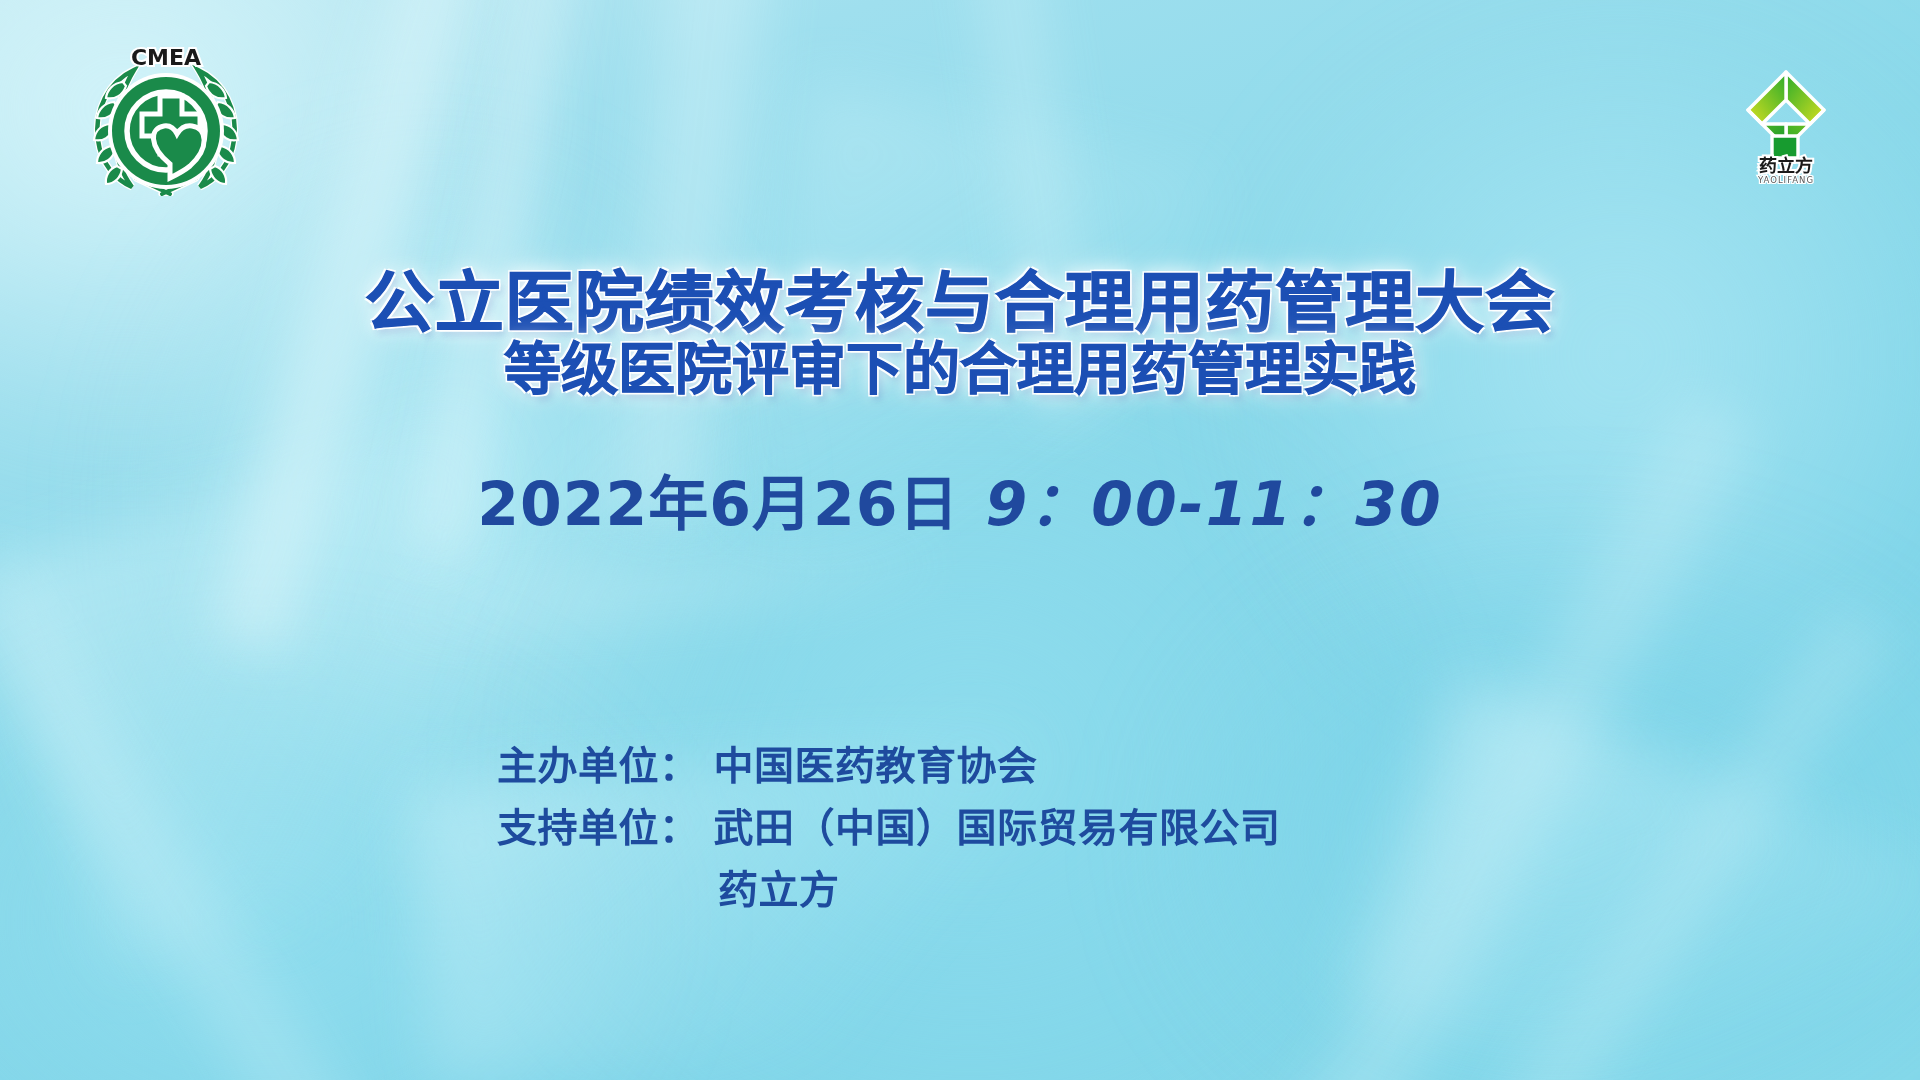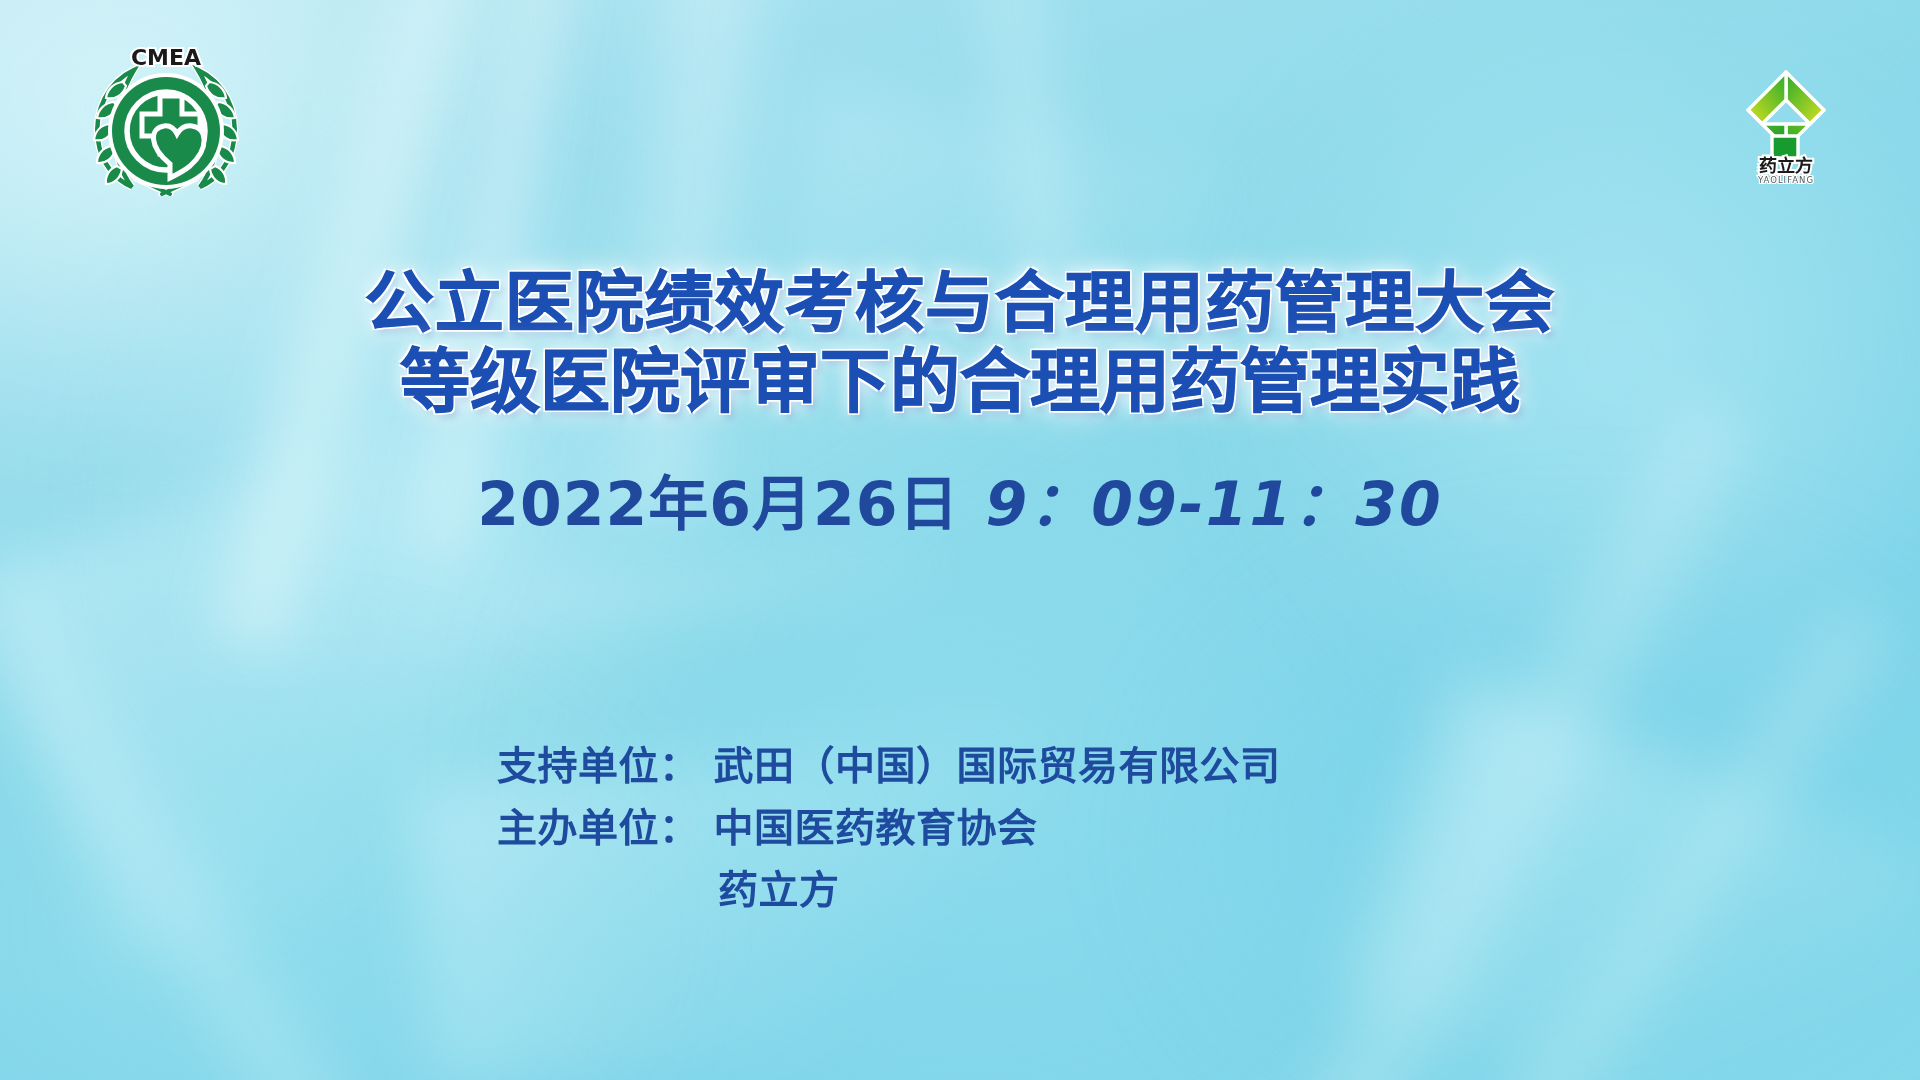--- a/index.html
+++ b/index.html
@@ -122,23 +122,22 @@
        0 0 16px rgba(255,255,255,.95),
        0 0 30px rgba(255,255,255,.75),
        4px 5px 7px rgba(30,80,170,.35);
   }
   .title-line-1 {
     font-size: 67px;
     letter-spacing: 1px;
     transform: scaleX(1.03);
   }
   .title-line-2 {
-    font-size: 70px;
+    font-size: 57px;
     letter-spacing: 0px;
-    margin-top: 6px;
     transform: scaleX(1.0);
   }
 
   
   .date-line {
     position: absolute;
     left: 0;
     top: 455px;
     width: 1920px;
     text-align: center;
@@ -281,28 +280,28 @@
       <text x="62" y="121" text-anchor="middle" font-family="DejaVu Sans, Liberation Sans, sans-serif" font-size="8.5" letter-spacing="1" fill="#5a5a5a" stroke="#ffffff" stroke-width="2.6" paint-order="stroke">YAOLIFANG</text>
     </svg>
   </div>
 
   <div class="title-block">
     <div class="title-line-1">公立医院绩效考核与合理用药管理大会</div>
     <div class="title-line-2">等级医院评审下的合理用药管理实践</div>
   </div>
 
   <div class="date-line">
-    <span>2022年6月26日</span><span class="time">9：09-11：30</span>
+    <span>2022年6月26日</span><span class="time">9：00-11：30</span>
   </div>
 
   <div class="org-block">
     <span class="org-row">
-      <span class="org-label">支持单位：</span><span class="org-value">武田（中国）国际贸易有限公司</span>
+      <span class="org-label">主办单位：</span><span class="org-value">中国医药教育协会</span>
     </span>
     <span class="org-row">
-      <span class="org-label">主办单位：</span><span class="org-value">中国医药教育协会</span>
+      <span class="org-label">支持单位：</span><span class="org-value">武田（中国）国际贸易有限公司</span>
     </span>
     <span class="org-row org-row-indent">
       <span class="org-value">药立方</span>
     </span>
   </div>
 
 </div>
 
 </body></html>

